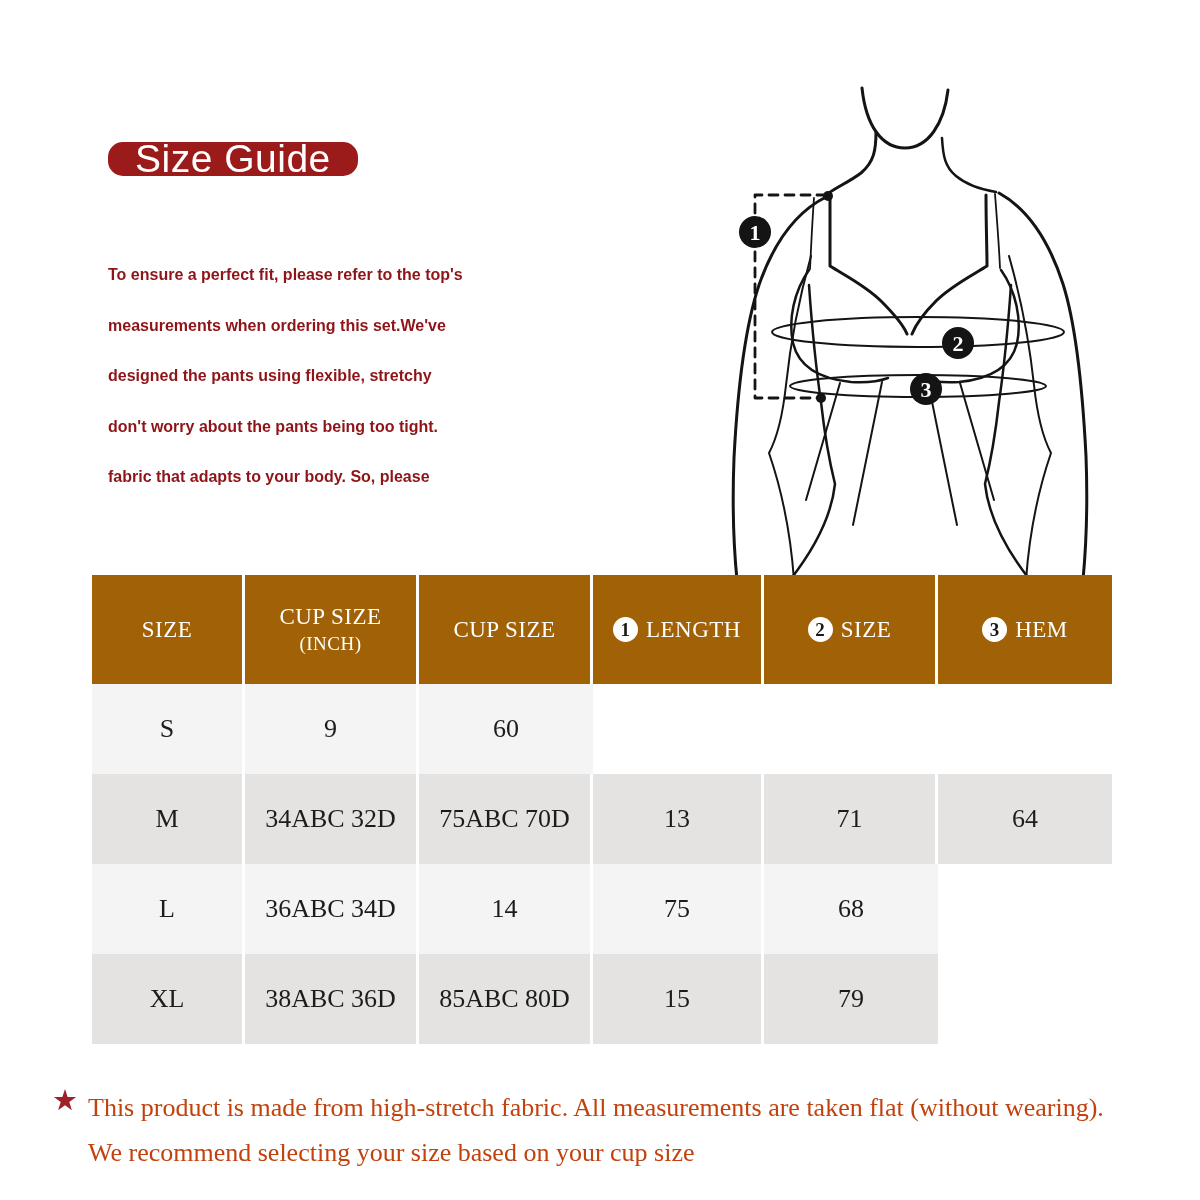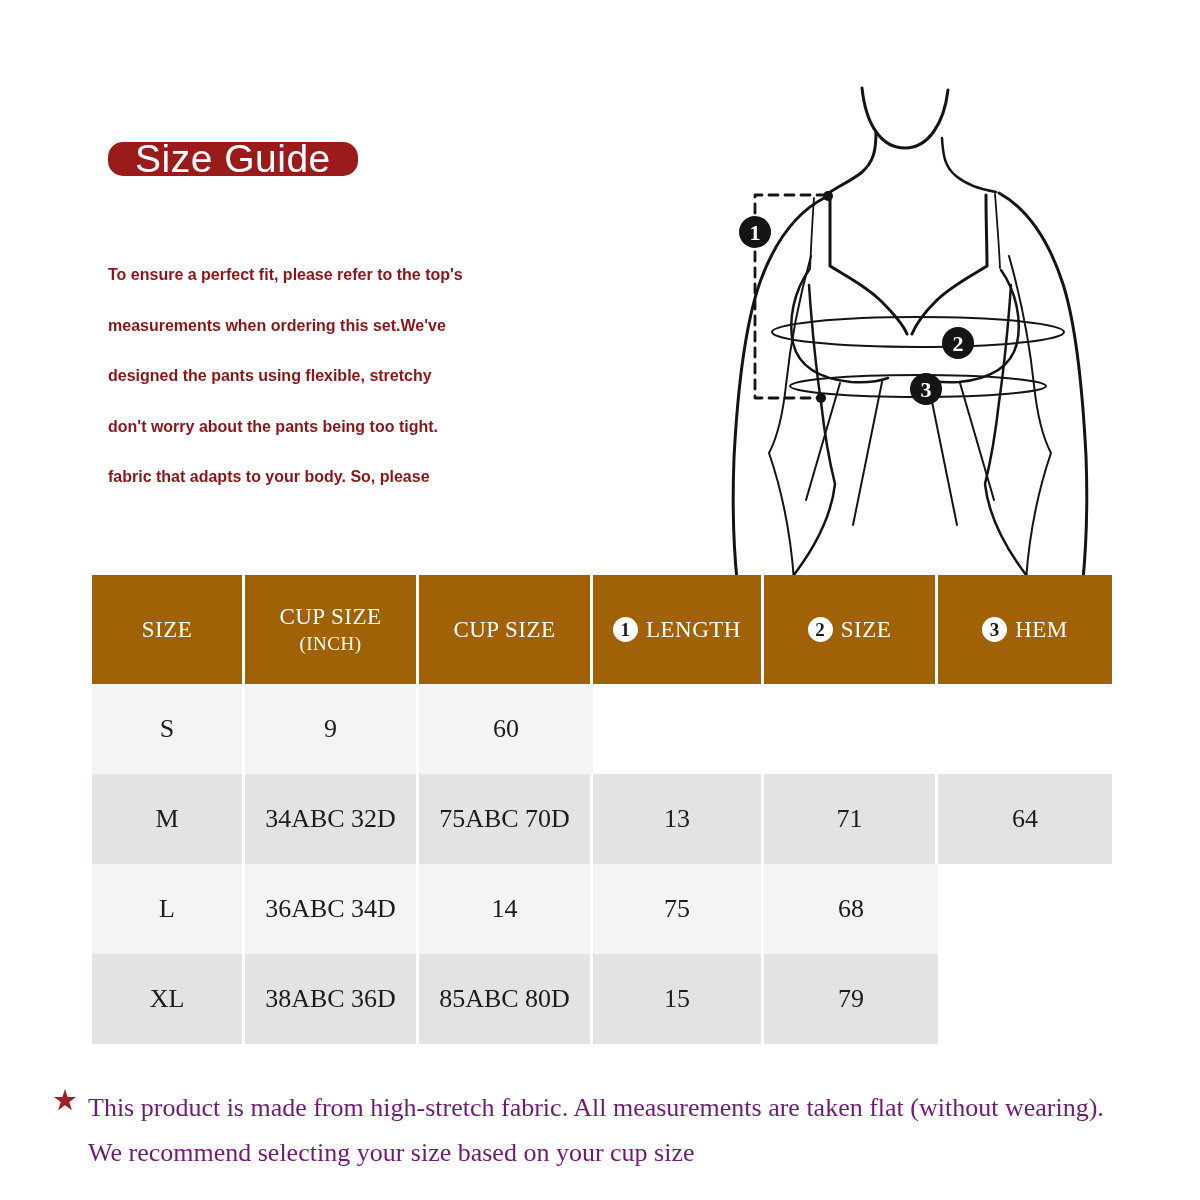--- a/index.html
+++ b/index.html
@@ -54,21 +54,21 @@
   .row-light .cell{background:#f5f4f4;}
   .row-dark  .cell{background:#e4e3e2;}
   
   .footnote-star{
     position:absolute;left:52px;top:1085px;
     color:#a02028;font-size:29px;line-height:30px;
   }
   .footnote{
     position:absolute;left:88px;top:1085px;width:1070px;
     font-family:"Liberation Serif",serif;
-    font-size:26px;color:#701a75;
+    font-size:26px;color:#c2410c;
   }
   .footnote .fline{height:45px;display:flex;align-items:center;}
 </style>
 </head>
 <body>
 
 <div class="size-guide-badge">Size Guide</div>
 
 <div class="intro">
   <div class="line">To ensure a perfect fit, please refer to the top's</div>

